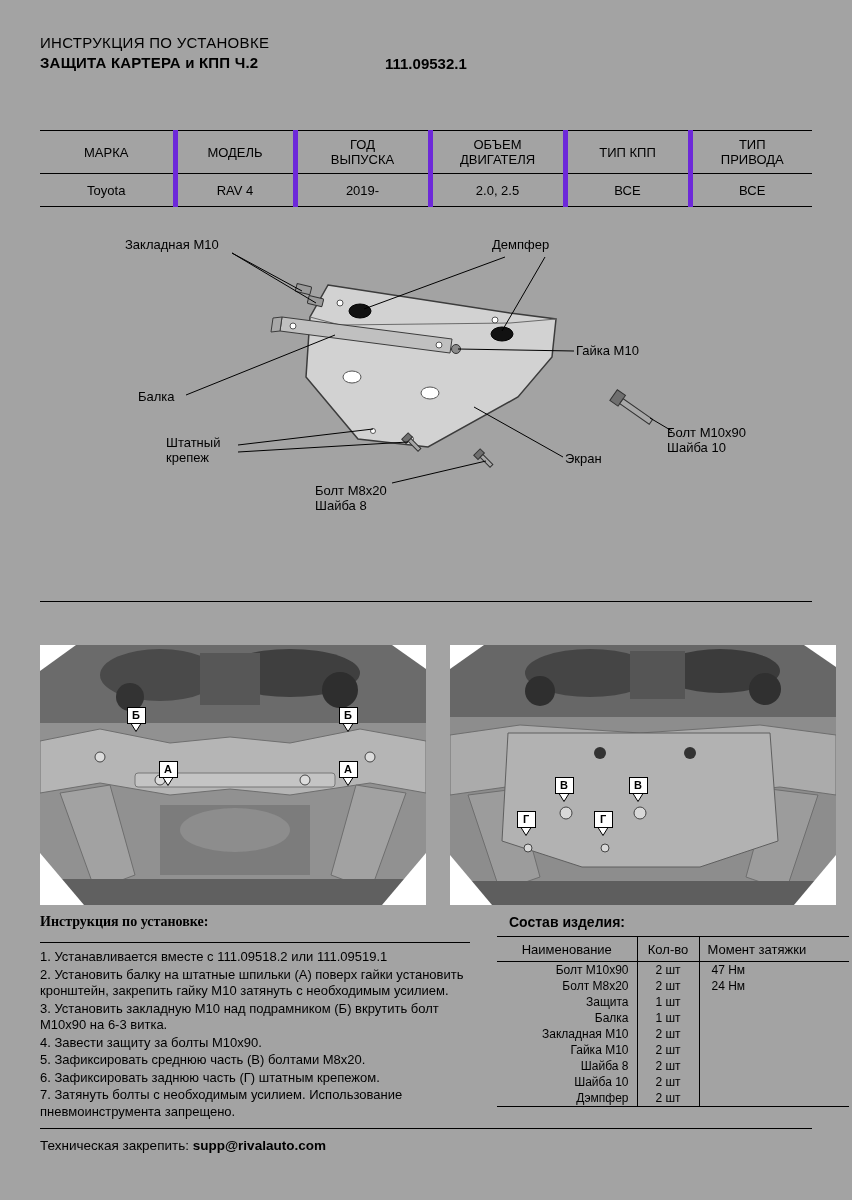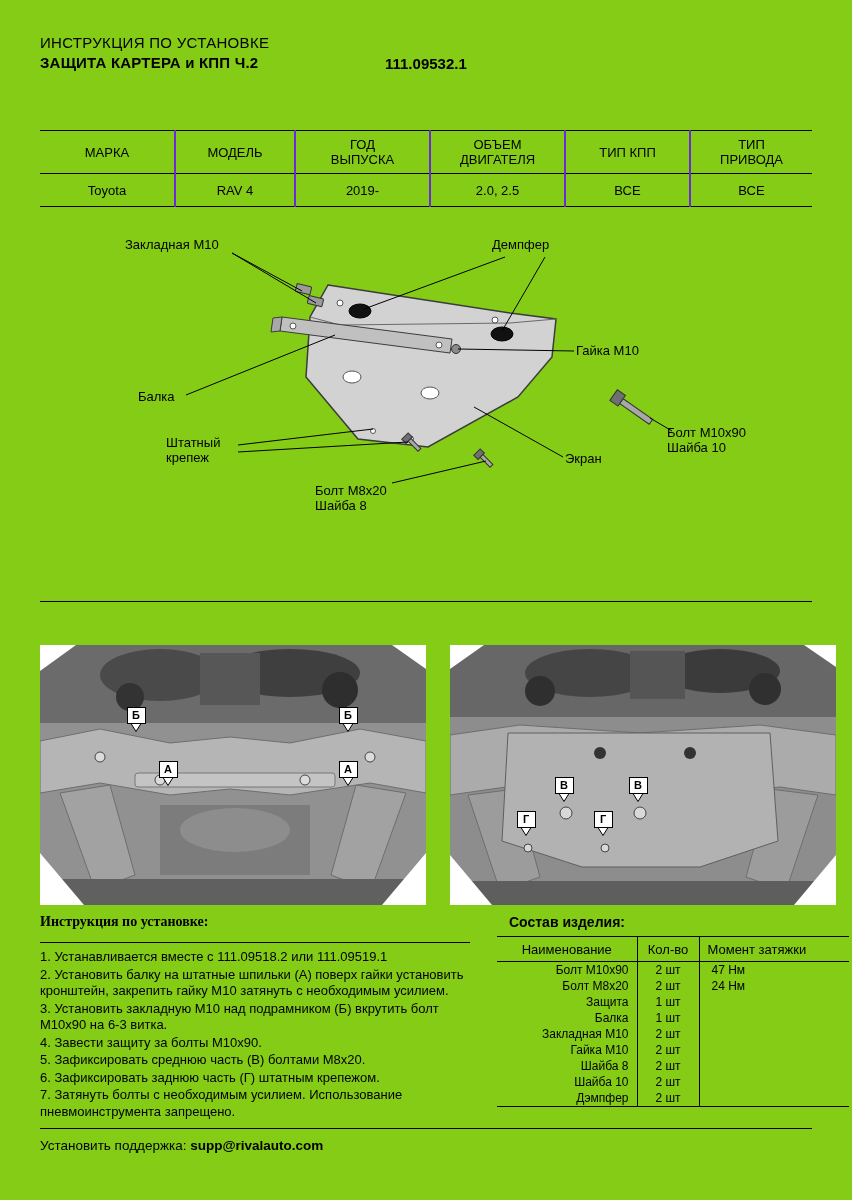--- a/index.html
+++ b/index.html
@@ -1,34 +1,34 @@
 <!DOCTYPE html>
 <html><head>
 <meta charset="utf-8">
 <style>
   html,body { margin:0; padding:0; background:#e8e8e8; }
   .page {
     position:relative; width:852px; height:1200px; margin:0 auto;
-    background:#84cc16; color:#000;
+    background:#a3a3a3; color:#000;
     font-family:"Liberation Sans","DejaVu Sans",sans-serif;
     overflow:hidden;
   }
 
   
   .doc-header { position:absolute; left:40px; top:34px; width:772px; }
   .h-line1 { font-size:15px; letter-spacing:0.3px; }
   .h-line2 { font-size:15px; font-weight:bold; margin-top:3px; letter-spacing:0.2px; }
   .part-no { position:absolute; left:345px; top:21px; font-size:15px; font-weight:bold; }
 
   
   .vehicle-table { position:absolute; left:40px; top:104px; width:772px;
     border-collapse:collapse; table-layout:fixed;margin-top:26px; }
   .vehicle-table th, .vehicle-table td {
     font-weight:normal; font-size:13px; text-align:center; vertical-align:middle;
-    border-left:2px solid #6d28d9; padding:0; white-space:pre-line;
+    border-left:5px solid #6d28d9; padding:0; white-space:pre-line;
   }
   .vehicle-table th:first-child, .vehicle-table td:first-child { border-left:none; }
   .vehicle-table thead tr { border-top:1px solid #000; border-bottom:1px solid #000; }
   .vehicle-table tbody tr { border-bottom:1px solid #000; }
   .vehicle-table th { height:42px; }
   .vehicle-table td { height:32px; }
 
   
   .diagram { position:absolute; left:40px; top:225px; width:772px; height:315px; }
   .diagram svg { position:absolute; left:0; top:0; }
@@ -379,16 +379,16 @@
         <tr>
           <td class="cell-name">Дэмпфер</td>
           <td class="cell-qty">2 шт</td>
           <td class="cell-torque"></td>
         </tr>
       </tbody>
     </table>
   </section>
 
   <footer class="doc-footer">
-    <div class="f2"><span>Установить поддержка: </span><b>supp@rivalauto.com</b></div>
+    <div class="f2"><span>Техническая закрепить: </span><b>supp@rivalauto.com</b></div>
   </footer>
 
 </div>
 
 </body></html>

